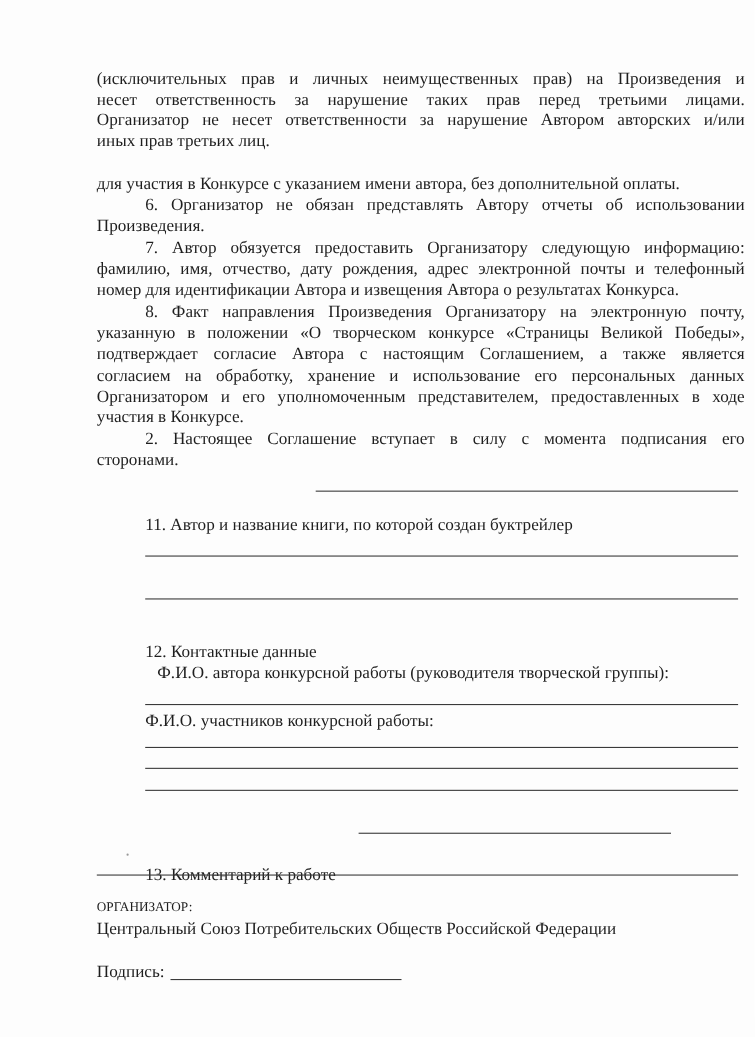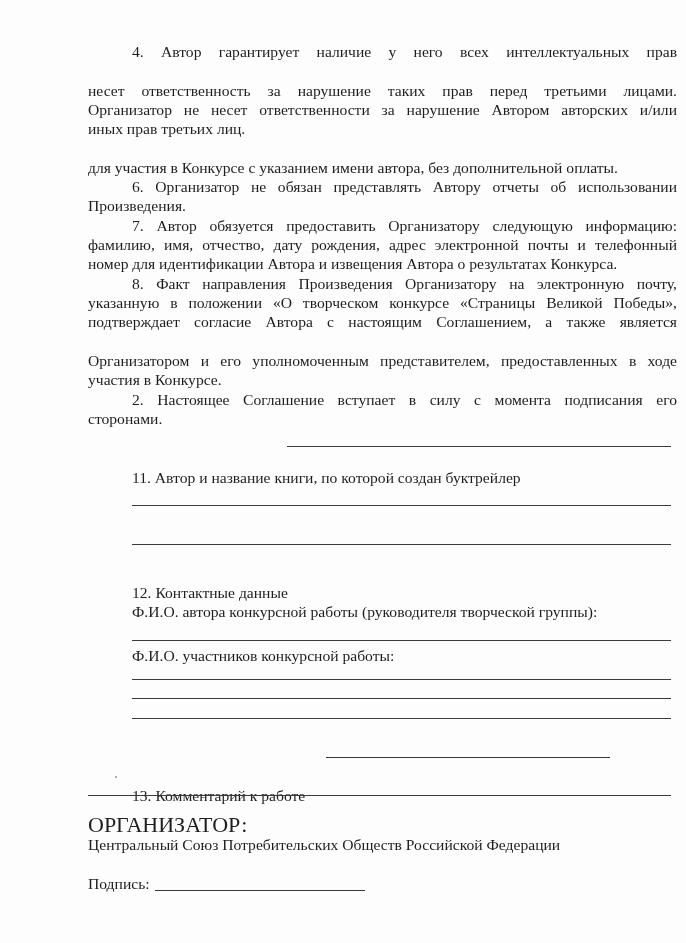--- a/index.html
+++ b/index.html
@@ -17,63 +17,64 @@
   .full { left: 88px; }
   .ind { left: 132px; }
   .rule { position: absolute; height: 0; border-top: 1.2px solid #3a3a3a; }
   .dot { position: absolute; left: 115px; top: 776px; width: 2px; height: 2px; background: #999; border-radius: 1px; }
 </style>
 </head>
 <body>
 
 <div class="page">
 
-  <div class="ln just" style="top:42px; left:132px; width:545px;">4. Автор гарантирует наличие у него всех интеллектуальных прав</div>
+  <div class="ln just" style="top:62px;">(исключительных прав и личных неимущественных прав) на Произведения и</div>
   <div class="ln just" style="top:81px;">несет ответственность за нарушение таких прав перед третьими лицами.</div>
   <div class="ln just" style="top:100px;">Организатор не несет ответственности за нарушение Автором авторских и/или</div>
   <div class="ln full" style="top:119px;">иных прав третьих лиц.</div>
 
   <div class="ln full" style="top:158px;">для участия в Конкурсе с указанием имени автора, без дополнительной оплаты.</div>
 
   <div class="ln just" style="top:177px; left:132px; width:545px;">6. Организатор не обязан представлять Автору отчеты об использовании</div>
   <div class="ln full" style="top:196px;">Произведения.</div>
 
   <div class="ln just" style="top:216px; left:132px; width:545px;">7. Автор обязуется предоставить Организатору следующую информацию:</div>
   <div class="ln just" style="top:235px;">фамилию, имя, отчество, дату рождения, адрес электронной почты и телефонный</div>
   <div class="ln full" style="top:254px;">номер для идентификации Автора и извещения Автора о результатах Конкурса.</div>
 
   <div class="ln just" style="top:274px; left:132px; width:545px;">8. Факт направления Произведения Организатору на электронную почту,</div>
   <div class="ln just" style="top:293px;">указанную в положении «О творческом конкурсе «Страницы Великой Победы»,</div>
   <div class="ln just" style="top:312px;">подтверждает согласие Автора с настоящим Соглашением, а также является</div>
+  <div class="ln just" style="top:332px;">согласием на обработку, хранение и использование его персональных данных</div>
   <div class="ln just" style="top:351px;">Организатором и его уполномоченным представителем, предоставленных в ходе</div>
   <div class="ln full" style="top:370px;text-align:right;">участия в Конкурсе.</div>
 
   <div class="ln just" style="top:390px; left:132px; width:545px;">2. Настоящее Соглашение вступает в силу с момента подписания его</div>
   <div class="ln full" style="top:409px;">сторонами.</div>
 
   <div class="rule" style="left:287px; top:446px; width:384px;"></div>
 
   <div class="ln ind" style="top:468px;">11. Автор и название книги, по которой создан буктрейлер</div>
   <div class="rule" style="left:132px; top:505px; width:539px;"></div>
   <div class="rule" style="left:132px; top:544px; width:539px;"></div>
 
   <div class="ln ind" style="top:583px;">12. Контактные данные</div>
-  <div class="ln ind" style="top:602px;">Ф.И.О. автора конкурсной работы (руководителя творческой группы):</div>
+  <div class="ln ind" style="top:602px;margin-left:11px;">Ф.И.О. автора конкурсной работы (руководителя творческой группы):</div>
   <div class="rule" style="left:132px; top:640px; width:539px;"></div>
 
   <div class="ln ind" style="top:646px;">Ф.И.О. участников конкурсной работы:</div>
   <div class="rule" style="left:132px; top:679px; width:539px;"></div>
   <div class="rule" style="left:132px; top:698px; width:539px;"></div>
   <div class="rule" style="left:132px; top:718px; width:539px;"></div>
 
   <div class="ln ind" style="top:738px;margin-top:48px;">13. Комментарий к работе</div>
   <div class="rule" style="left:326px; top:757px; width:284px;"></div>
 
   <div class="dot"></div>
   <div class="rule" style="left:88px; top:795px; width:583px;"></div>
 
-  <div class="ln full" style="top:815px; font-size:22px;">ОРГАНИЗАТОР:</div>
+  <div class="ln full" style="top:815px; font-size:12px;">ОРГАНИЗАТОР:</div>
   <div class="ln full" style="top:835px;">Центральный Союз Потребительских Обществ Российской Федерации</div>
 
   <div class="ln full" style="top:874px;">Подпись:</div>
   <div class="rule" style="left:155px; top:890px; width:210px;"></div>
 
 </div>
 
 </body></html>

